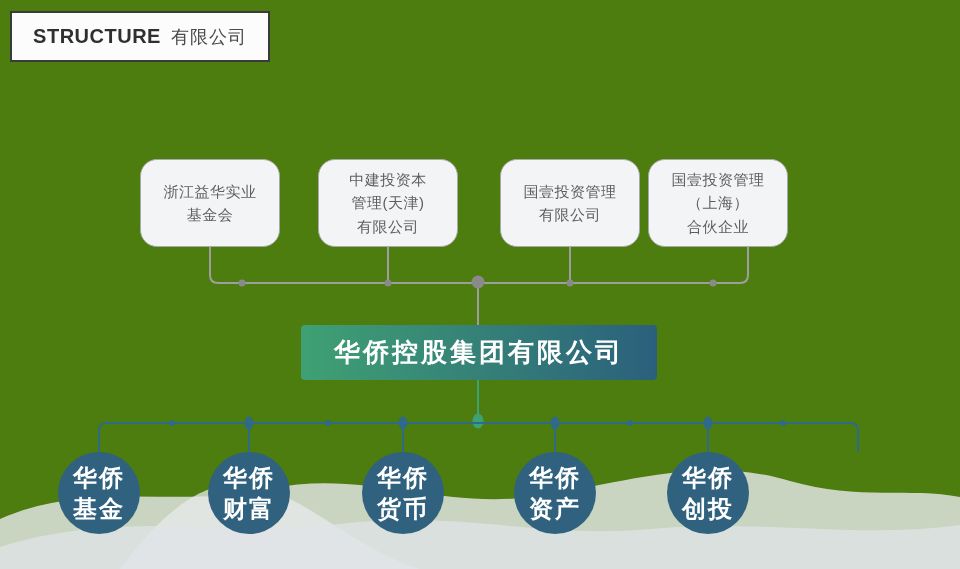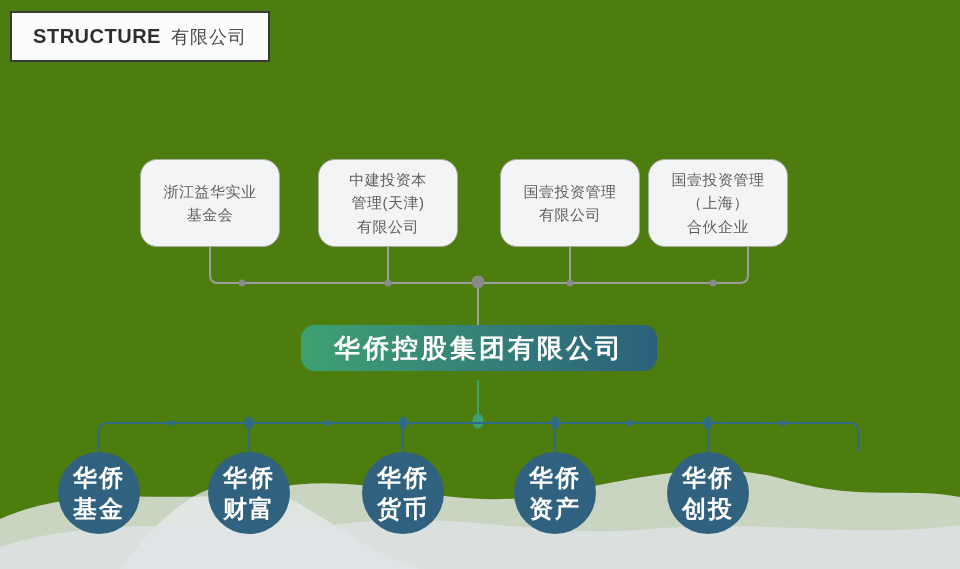--- a/index.html
+++ b/index.html
@@ -42,22 +42,22 @@
     background:#f3f4f5;
     display:flex;align-items:center;justify-content:center;
     text-align:center;white-space:pre-line;
     font-size:15px;color:#5e5e5e;line-height:1.55;letter-spacing:0.5px;
     z-index:2;
   }
   .sh-1{left:140px}.sh-2{left:318px}.sh-3{left:500px}.sh-4{left:648px}
   
   .group-box{
     position:absolute;left:301px;top:325px;
-    width:356px;height:46px;
-    border-radius:14px;
+    width:356px;height:55px;
+    border-radius:4px;
     background:linear-gradient(90deg,var(--grad-start,#3fa173),var(--grad-end,#2b607c));
     color:#ffffff;
     display:flex;align-items:center;justify-content:center;
     font-size:26px;font-weight:bold;letter-spacing:3px;
     z-index:2;
   }
   
   .sub-circle{
     position:absolute;top:452px;
     width:82px;height:82px;border-radius:50%;

